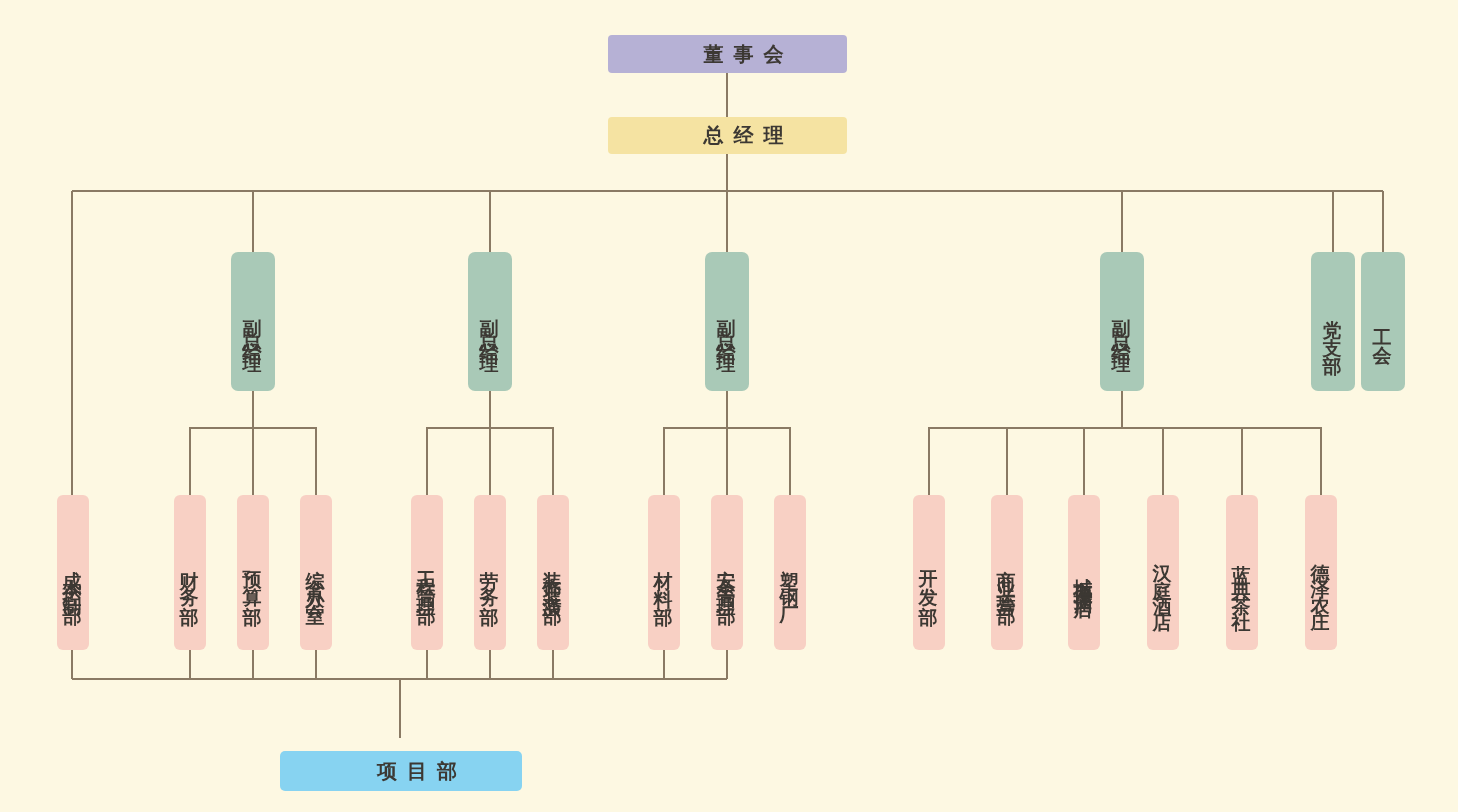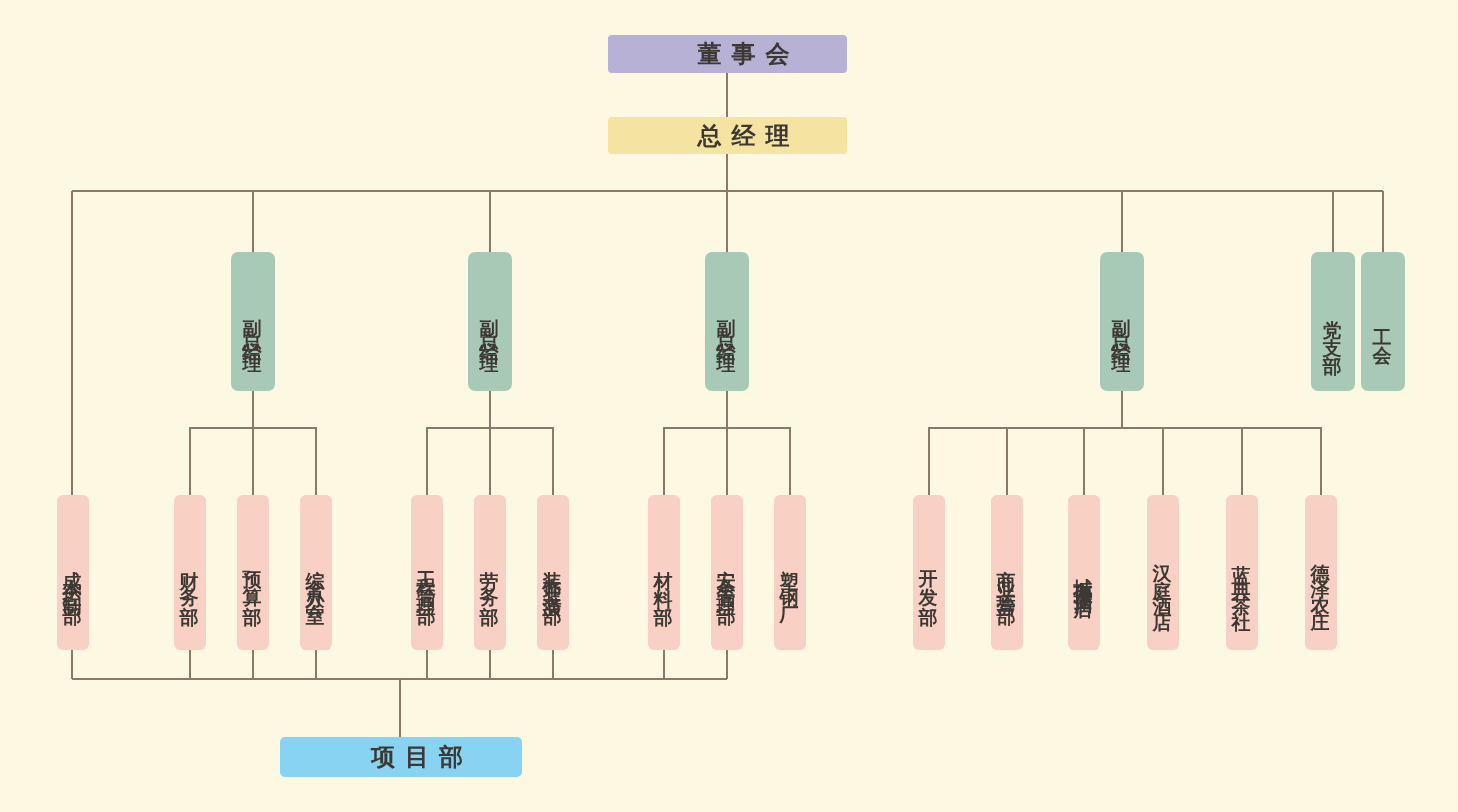--- a/index.html
+++ b/index.html
@@ -37,37 +37,37 @@
   .box {
     position: absolute;
     box-sizing: border-box;
     color: var(--text);
     font-weight: bold;
   }
   .hbox {
     display: flex;
     align-items: center;
     justify-content: center;
-    font-size: 24px;
+    font-size: 20px;
     letter-spacing: 10px;
     text-indent: 10px;
     border-radius: 4px;
     padding-left: 32px;
   }
   .vbox {
     writing-mode: vertical-rl;
     text-align: center;
     font-size: 19px;
     border-radius: 7px;
   }
   .board   { background: var(--board-fill); }
   .gm      { background: var(--gm-fill); }
   .deputy  { background: var(--deputy-fill); line-height: 44px; }
   .dept    { background: var(--dept-fill); line-height: 32px; border-radius: 6px; }
-  .project { background: var(--project-fill); border-radius: 5px; }
+  .project { background: var(--project-fill); border-radius: 5px; margin-top: 14px; }
 </style>
 </head>
 <body>
 
 <div class="canvas">
 
   <svg class="connectors" width="1458" height="812" viewBox="0 0 1458 812">
     <path d="
       M727 73 V117
       M727 154 V191

